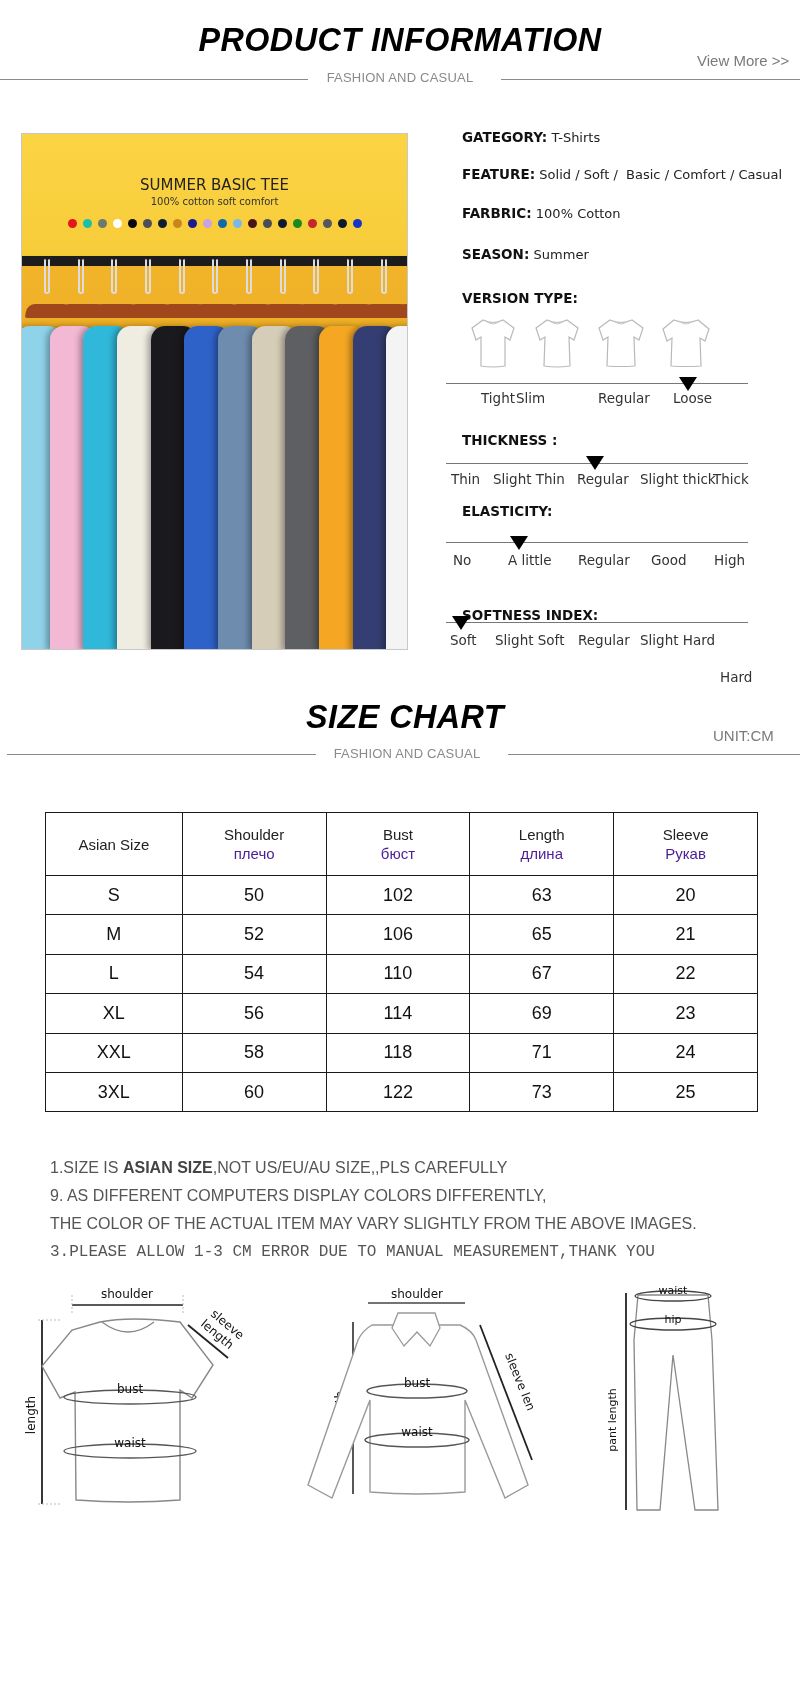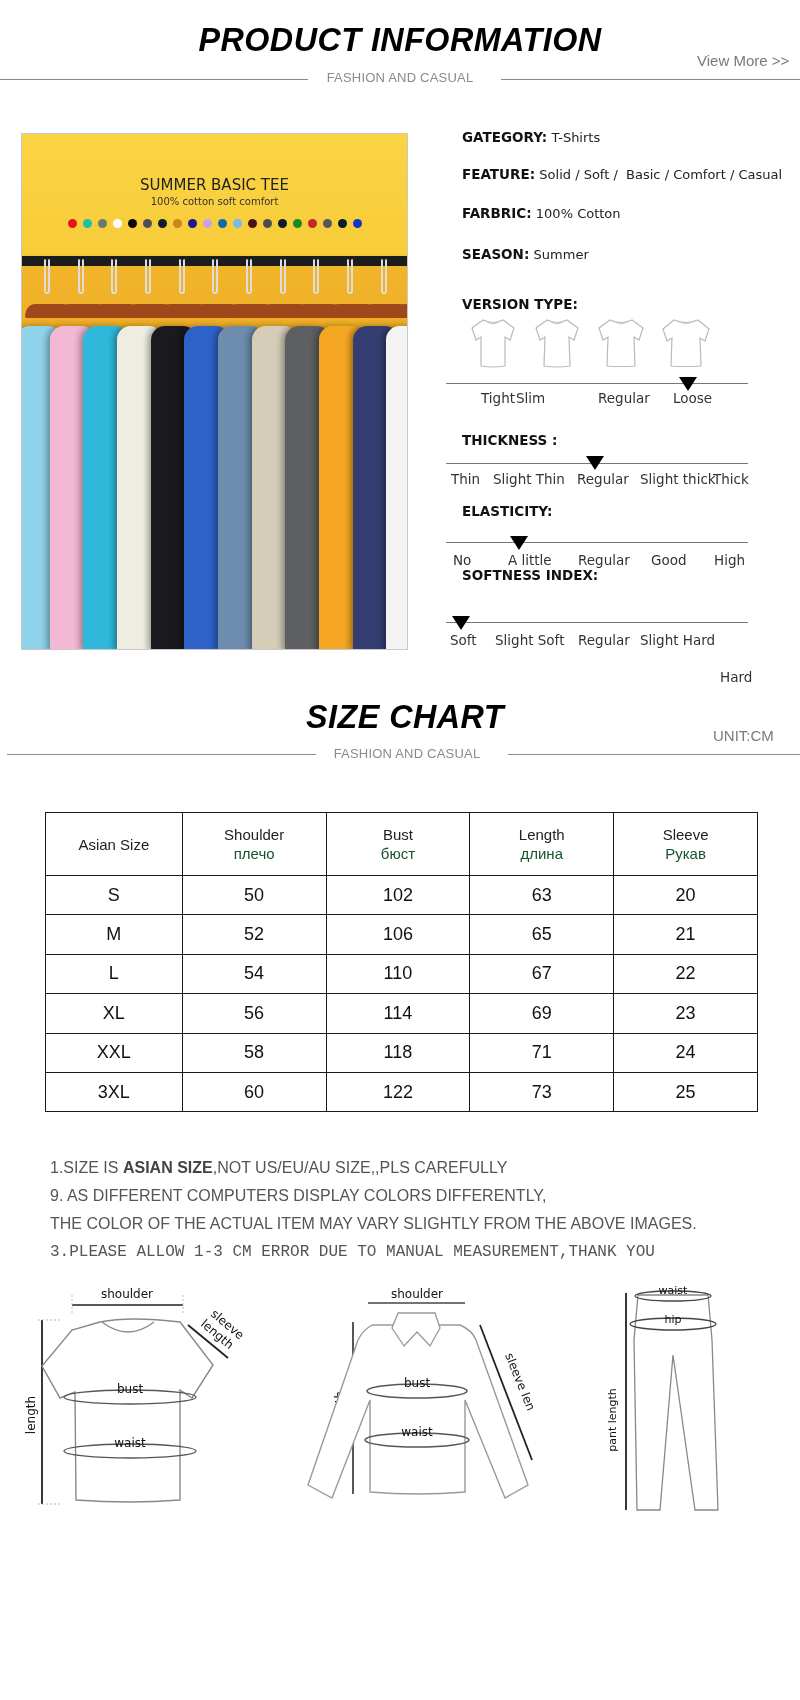--- a/index.html
+++ b/index.html
@@ -43,21 +43,21 @@
   .scale-labels { position: absolute; font-size: 13.5px; color: #333; white-space: nowrap; }
   .scale-label { position: absolute; }
   .marker { position: absolute; width: 0; height: 0; border-left: 9px solid transparent;
     border-right: 9px solid transparent; border-top: 14px solid #000; }
 
   
   .size-table { position: absolute; left: 45px; top: 812px; width: 713px; border-collapse: collapse;
     font-family: "Liberation Sans", sans-serif; }
   .size-table td, .size-table th { border: 1px solid #1a1a1a; text-align: center; font-weight: normal; }
   .size-table th { height: 63px; font-size: 15px; color: #222; line-height: 19px; }
-  .size-table th .ru { color: #14532d; display: block; }
+  .size-table th .ru { color: #4c1d95; display: block; }
   .size-table td { height: 39.4px; font-size: 18px; color: #111; }
 
   .note { position: absolute; left: 50px; font-family: "Liberation Sans", sans-serif; font-size: 16px; color: #555; white-space: nowrap; }
   .note b { color: #444; }
 
   .diagram { position: absolute; }
   .diagram svg { display: block; }
   .dlabel { font-family: "DejaVu Sans", sans-serif; font-size: 12px; fill: #111; }
 </style>
 </head>
@@ -146,21 +146,21 @@
 </div>
 <div class="spec" style="top:205px;">
   <b>FARBRIC:</b>
   <span class="val">100% Cotton</span>
 </div>
 <div class="spec" style="top:246px;">
   <b>SEASON:</b>
   <span class="val">Summer</span>
 </div>
 
-<div class="spec" style="top:296px;"><b>VERSION TYPE:</b></div>
+<div class="spec" style="top:290px;"><b>VERSION TYPE:</b></div>
 <div class="shirts-row">
   <svg class="tee-icon" style="left:0;" viewBox="0 0 50 54">
       <path d="M15 4 Q25 9 35 4 L46 12 L42 24 L37 21 L37 50 Q25 52 13 50 L13 21 L8 24 L4 12 Z" fill="#fff" stroke="#b9b9b9" stroke-width="1.2"></path>
       <path d="M18 5 Q25 11 32 5" fill="none" stroke="#c8c8c8"></path>
     </svg>
   <svg class="tee-icon" style="left:64px;" viewBox="0 0 50 54">
       <path d="M15 4 Q25 9 35 4 L46 12 L42 24 L37 21 L38 50 Q25 52 12 50 L13 21 L8 24 L4 12 Z" fill="#fff" stroke="#b9b9b9" stroke-width="1.2"></path>
       <path d="M18 5 Q25 11 32 5" fill="none" stroke="#c8c8c8"></path>
     </svg>
   <svg class="tee-icon" style="left:128px;" viewBox="0 0 50 54">
@@ -196,21 +196,21 @@
 <div class="scale-line" style="top:542px;"></div>
 <div class="marker" style="left:510px; top:536px;"></div>
 <div class="scale-labels" style="top:552px; left:0;">
   <span class="scale-label" style="left:453px;">No</span>
   <span class="scale-label" style="left:508px;">A little</span>
   <span class="scale-label" style="left:578px;">Regular</span>
   <span class="scale-label" style="left:651px;">Good</span>
   <span class="scale-label" style="left:714px;">High</span>
 </div>
 
-<div class="spec" style="top:567px;"><b>SOFTNESS INDEX:</b></div>
+<div class="spec" style="top:607px;"><b>SOFTNESS INDEX:</b></div>
 <div class="scale-line" style="top:622px;"></div>
 <div class="marker" style="left:452px; top:616px;"></div>
 <div class="scale-labels" style="top:632px; left:0;">
   <span class="scale-label" style="left:450px;">Soft</span>
   <span class="scale-label" style="left:495px;">Slight Soft</span>
   <span class="scale-label" style="left:578px;">Regular</span>
   <span class="scale-label" style="left:640px;">Slight Hard</span>
   <span class="scale-label" style="left:720px;margin-top:37px;">Hard</span>
 </div>
 

